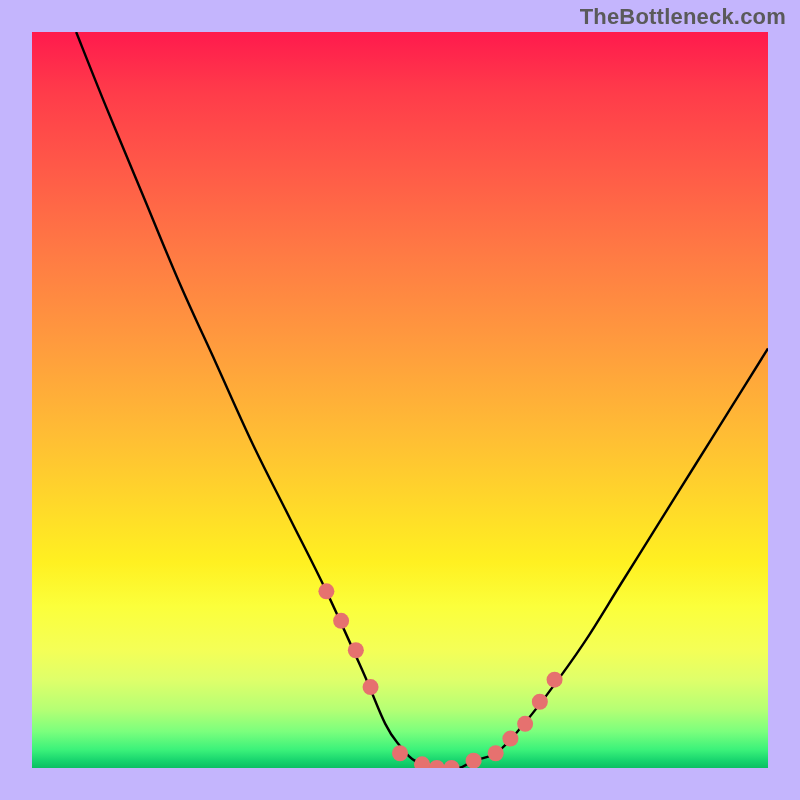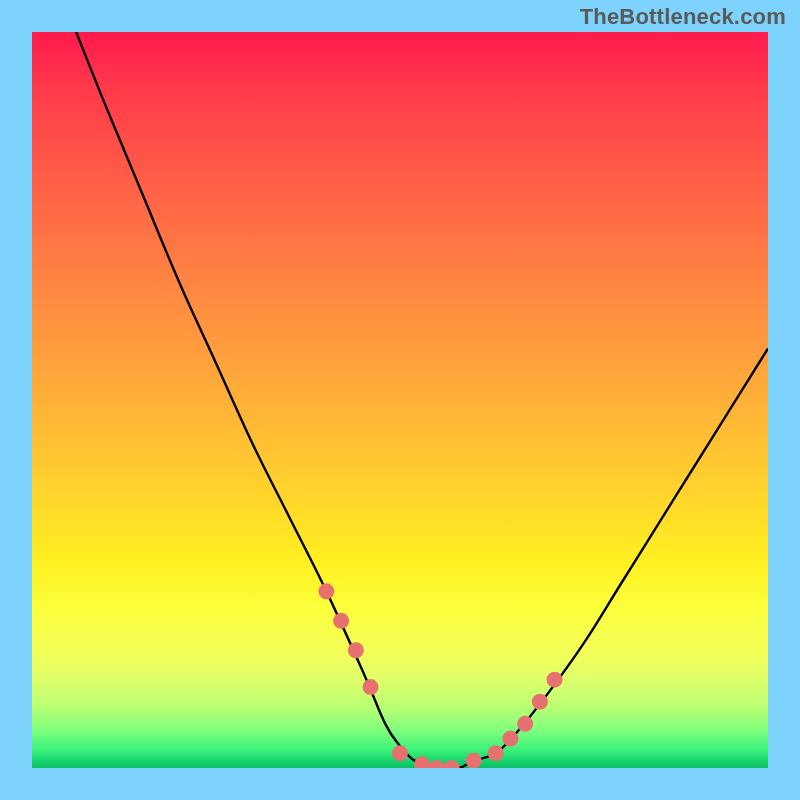--- a/index.html
+++ b/index.html
@@ -8,21 +8,21 @@
     width: 800px;
     height: 800px;
     background: #000000;
     font-family: Arial, Helvetica, sans-serif;
     overflow: hidden;
   }
   .frame {
     position: relative;
     width: 800px;
     height: 800px;
-    background: #7dd3fc;
+    background: #c4b5fd;
   }
   .watermark {
     position: absolute;
     top: 4px;
     right: 14px;
     color: #5a5a5a;
     font-size: 22px;
     font-weight: 600;
     letter-spacing: 0.2px;
     user-select: none;

